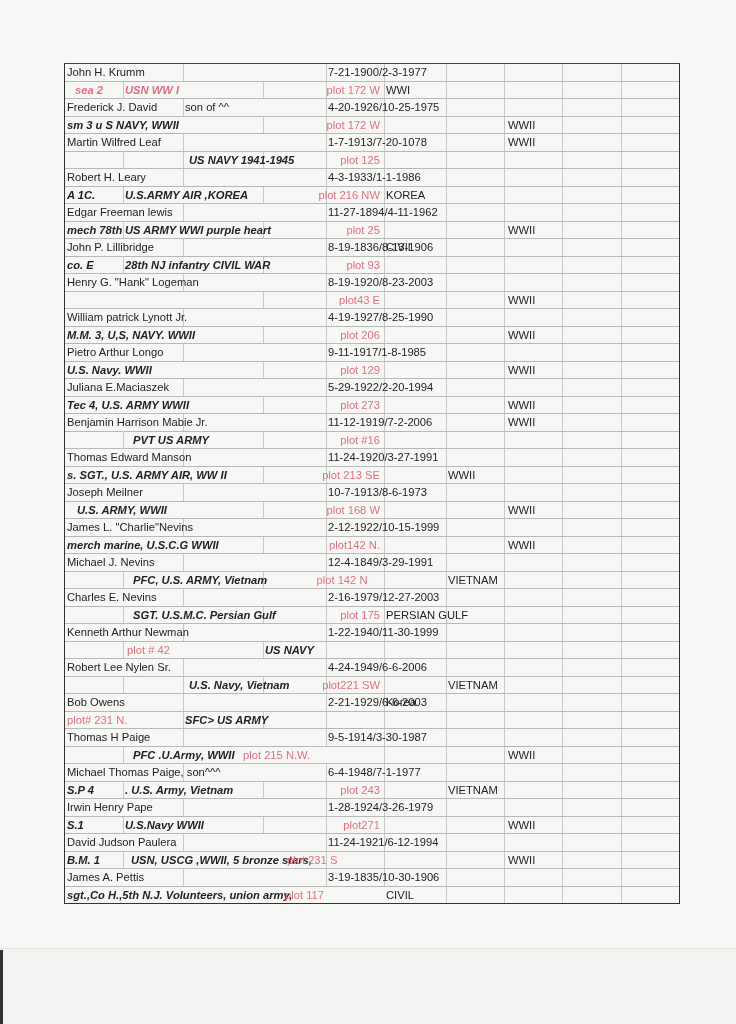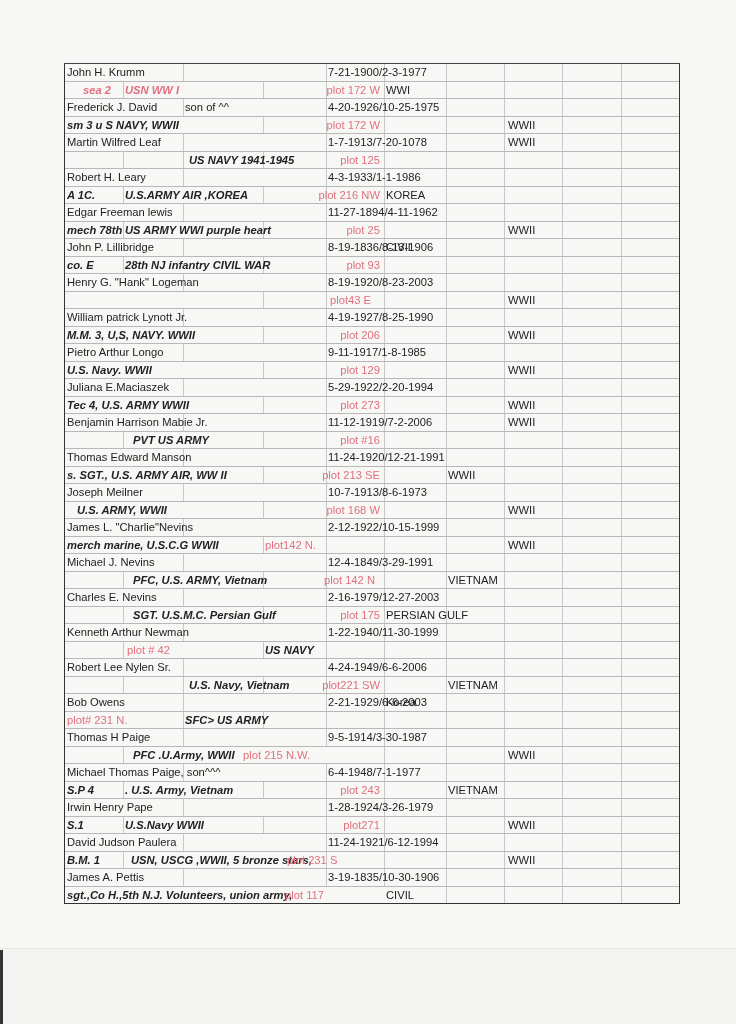--- a/index.html
+++ b/index.html
@@ -57,21 +57,21 @@
     </div>
     <div class="row">
       <div class="vline" style="left: 198px;"></div>
       <div class="vline" style="left: 261px;"></div>
       <div class="vline" style="left: 319px;"></div>
       <div class="vline" style="left: 381px;"></div>
       <div class="vline" style="left: 439px;"></div>
       <div class="vline" style="left: 497px;"></div>
       <div class="vline" style="left: 556px;"></div>
       <div class="vline" style="left: 58px;"></div>
-      <div class="cell redb" style="left: 16px;">sea 2</div>
+      <div class="cell redb" style="left: 8px;">sea 2</div>
       <div class="cell redb" style="left: 58px;">USN  WW I</div>
       <div class="cell red" style="left: 198px; width: 121px; text-align: right; padding-right: 4px;">plot 172 W</div>
       <div class="cell " style="left: 319px;">WWI</div>
     </div>
     <div class="row">
       <div class="vline" style="left: 118px;"></div>
       <div class="vline" style="left: 261px;"></div>
       <div class="vline" style="left: 319px;"></div>
       <div class="vline" style="left: 381px;"></div>
       <div class="vline" style="left: 439px;"></div>
@@ -205,21 +205,21 @@
       <div class="cell " style="left: 261px;">8-19-1920/8-23-2003</div>
     </div>
     <div class="row">
       <div class="vline" style="left: 198px;"></div>
       <div class="vline" style="left: 261px;"></div>
       <div class="vline" style="left: 319px;"></div>
       <div class="vline" style="left: 381px;"></div>
       <div class="vline" style="left: 439px;"></div>
       <div class="vline" style="left: 497px;"></div>
       <div class="vline" style="left: 556px;"></div>
-      <div class="cell red" style="left: 198px; width: 121px; text-align: center; padding-right: 4px; margin-left: 28px;">plot43 E</div>
+      <div class="cell red" style="left: 198px; width: 121px; text-align: right; padding-right: 4px;">plot43 E</div>
       <div class="cell " style="left: 441px;">WWII</div>
     </div>
     <div class="row">
       <div class="vline" style="left: 118px;"></div>
       <div class="vline" style="left: 261px;"></div>
       <div class="vline" style="left: 319px;"></div>
       <div class="vline" style="left: 381px;"></div>
       <div class="vline" style="left: 439px;"></div>
       <div class="vline" style="left: 497px;"></div>
       <div class="vline" style="left: 556px;"></div>
@@ -310,21 +310,21 @@
     </div>
     <div class="row">
       <div class="vline" style="left: 118px;"></div>
       <div class="vline" style="left: 261px;"></div>
       <div class="vline" style="left: 319px;"></div>
       <div class="vline" style="left: 381px;"></div>
       <div class="vline" style="left: 439px;"></div>
       <div class="vline" style="left: 497px;"></div>
       <div class="vline" style="left: 556px;"></div>
       <div class="cell " style="left: 0px;">Thomas Edward Manson</div>
-      <div class="cell " style="left: 261px;">11-24-1920/12-21-1991</div>
+      <div class="cell " style="left: 261px;">11-24-1920/3-27-1991</div>
     </div>
     <div class="row">
       <div class="vline" style="left: 198px;"></div>
       <div class="vline" style="left: 261px;"></div>
       <div class="vline" style="left: 319px;"></div>
       <div class="vline" style="left: 381px;"></div>
       <div class="vline" style="left: 439px;"></div>
       <div class="vline" style="left: 497px;"></div>
       <div class="vline" style="left: 556px;"></div>
       <div class="cell b" style="left: 0px;">s. SGT., U.S. ARMY AIR, WW II</div>
@@ -367,21 +367,21 @@
     </div>
     <div class="row">
       <div class="vline" style="left: 198px;"></div>
       <div class="vline" style="left: 261px;"></div>
       <div class="vline" style="left: 319px;"></div>
       <div class="vline" style="left: 381px;"></div>
       <div class="vline" style="left: 439px;"></div>
       <div class="vline" style="left: 497px;"></div>
       <div class="vline" style="left: 556px;"></div>
       <div class="cell b" style="left: 0px;">merch marine, U.S.C.G  WWII</div>
-      <div class="cell red" style="left: 198px; width: 121px; padding-right: 4px;">plot142 N.</div>
+      <div class="cell red" style="left: 198px; width: 121px; text-align: right; padding-right: 4px;">plot142 N.</div>
       <div class="cell " style="left: 441px;">WWII</div>
     </div>
     <div class="row">
       <div class="vline" style="left: 118px;"></div>
       <div class="vline" style="left: 261px;"></div>
       <div class="vline" style="left: 319px;"></div>
       <div class="vline" style="left: 381px;"></div>
       <div class="vline" style="left: 439px;"></div>
       <div class="vline" style="left: 497px;"></div>
       <div class="vline" style="left: 556px;"></div>
@@ -391,21 +391,21 @@
     <div class="row">
       <div class="vline" style="left: 198px;"></div>
       <div class="vline" style="left: 261px;"></div>
       <div class="vline" style="left: 319px;"></div>
       <div class="vline" style="left: 381px;"></div>
       <div class="vline" style="left: 439px;"></div>
       <div class="vline" style="left: 497px;"></div>
       <div class="vline" style="left: 556px;"></div>
       <div class="vline" style="left: 58px;"></div>
       <div class="cell b" style="left: 66px;">PFC, U.S. ARMY, Vietnam</div>
-      <div class="cell red" style="left: 216px; width: 121px; text-align: left; padding-right: 4px; padding-left: 43px;">plot 142 N</div>
+      <div class="cell red" style="left: 197px; width: 121px; text-align: center; padding-right: 4px; padding-left: 43px;">plot 142 N</div>
       <div class="cell " style="left: 381px;">VIETNAM</div>
     </div>
     <div class="row">
       <div class="vline" style="left: 118px;"></div>
       <div class="vline" style="left: 261px;"></div>
       <div class="vline" style="left: 319px;"></div>
       <div class="vline" style="left: 381px;"></div>
       <div class="vline" style="left: 439px;"></div>
       <div class="vline" style="left: 497px;"></div>
       <div class="vline" style="left: 556px;"></div>

